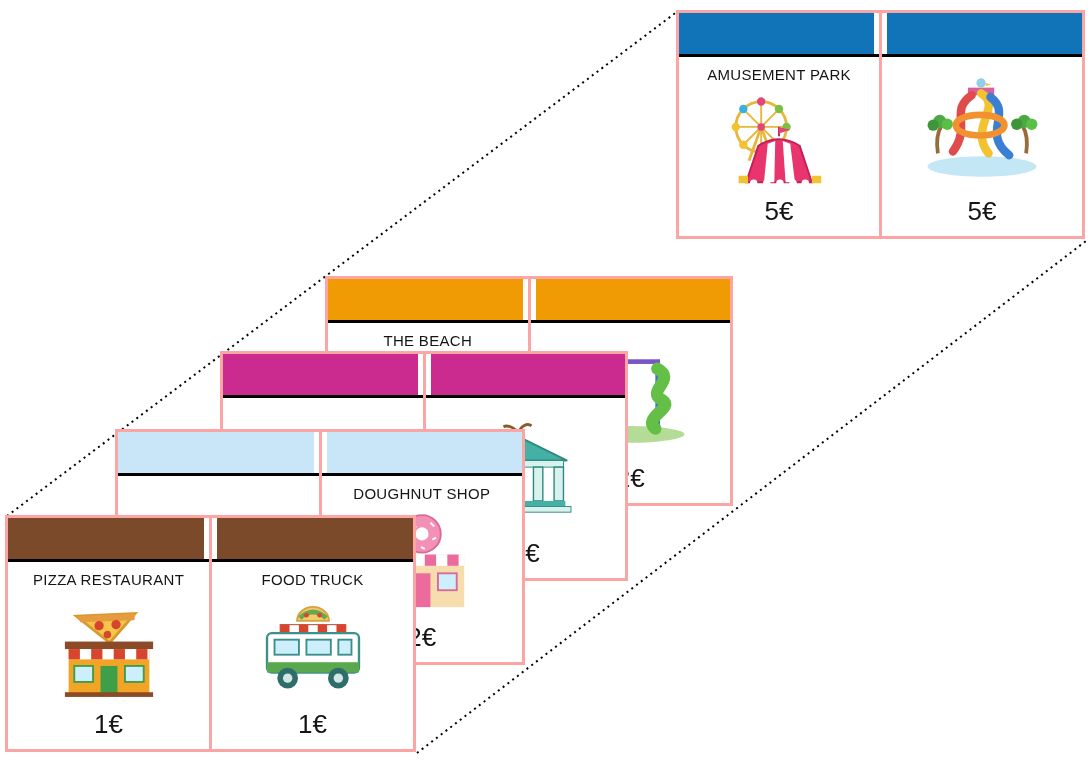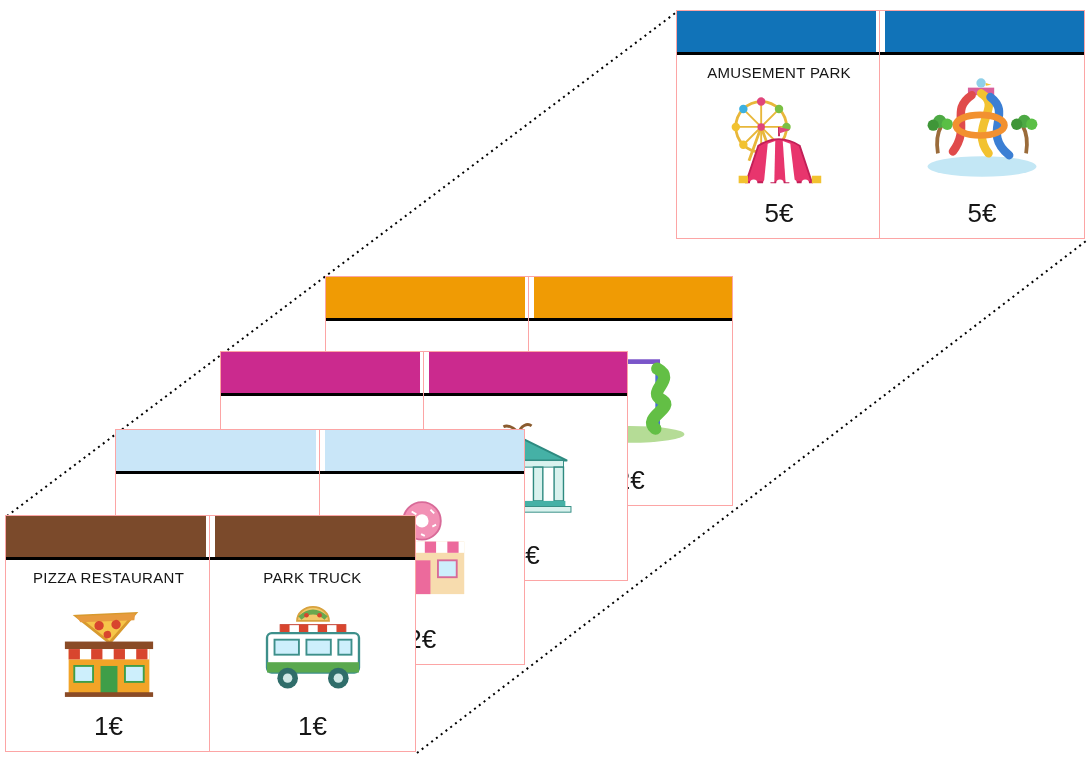--- a/index.html
+++ b/index.html
@@ -10,21 +10,21 @@
   }
   .connector-svg { position: absolute; left: 0; top: 0; z-index: 0; }
 
   .card-group { position: absolute; display: flex; }
   .group-5 { left: 676px; top: 10px;  width: 409px; height: 229px; z-index: 1; }
   .group-4 { left: 325px; top: 276px; width: 408px; height: 230px; z-index: 2; }
   .group-3 { left: 220px; top: 351px; width: 408px; height: 230px; z-index: 3; }
   .group-2 { left: 115px; top: 429px; width: 410px; height: 236px; z-index: 4; }
   .group-1 { left: 5px;   top: 515px; width: 411px; height: 237px; z-index: 5; justify-content: center; }
 
-  .card { flex: 1; display: flex; flex-direction: column; background: #fff; border: 1px solid #fca5a5; }
+  .card { flex: 1; display: flex; flex-direction: column; background: #fff; border: 3px solid #fca5a5; }
   .card + .card { margin-left: -3px; }
   .card-top { height: 44px; border-bottom: 3px solid #000; display: flex; background: #fff; }
   .band { flex: 1; }
   .card:first-child .band { margin-right: 5px; }
   .card:last-child  .band { margin-left: 5px; }
   .card-name { text-align: center; padding-top: 9px; font-size: 15px; letter-spacing: .3px; color: #151515; white-space: nowrap; }
   .card-art  { flex: 1; display: flex; align-items: center; justify-content: center; padding-top: 2px; }
   .card-art svg { width: 122px; height: 106px; }
   .card-price { text-align: center; font-size: 26px; color: #151515; padding-bottom: 9px; margin-top: auto; }
 </style>
@@ -100,20 +100,21 @@
       </div>
       <div class="card-price">5€</div>
     </div>
   </div>
 
   <div class="card-group group-4">
     <div class="card">
       <div class="card-top">
           <div class="band" style="background: rgb(240, 155, 4);"></div>
         </div>
+      <div class="card-name">THE BEACH</div>
       <div class="card-art">
         <svg viewBox="0 0 130 110">
           <rect x="8" y="60" width="114" height="20" fill="#aadcf0"></rect>
           <path d="M8 92 Q65 72 122 92 L122 105 L8 105 Z" fill="#f2d9a0"></path>
           <line x1="52" y1="34" x2="58" y2="86" stroke="#8a5b2e" stroke-width="4"></line>
           <path d="M24 44 Q46 10 84 30 L24 44 Z" fill="#e04b4b"></path>
           <path d="M40 39 Q54 18 68 24 L52 41 Z" fill="#fff"></path>
           <circle cx="90" cy="92" r="8" fill="#fff" stroke="#e04b4b" stroke-width="2"></circle>
           <path d="M90 84 A8 8 0 0 1 90 100 Z" fill="#e04b4b"></path>
         </svg>
@@ -199,20 +200,21 @@
           <rect x="82" y="62" width="20" height="18" fill="#cdeffc" stroke="#ec6a9c" stroke-width="2"></rect>
           <rect x="56" y="64" width="18" height="38" fill="#ec6a9c"></rect>
         </svg>
       </div>
       <div class="card-price"></div>
     </div>
     <div class="card">
       <div class="card-top">
           <div class="band" style="background: rgb(201, 230, 248);"></div>
         </div>
+      <div class="card-name">DOUGHNUT SHOP</div>
       <div class="card-art">
         <svg viewBox="0 0 130 110">
           <circle cx="65" cy="24" r="20" fill="#f291b5" stroke="#d86a98" stroke-width="2"></circle>
           <circle cx="65" cy="24" r="7" fill="#fff"></circle>
           <path d="M54 14 l5 3 M74 12 l4 4 M52 30 l5 2 M76 30 l4 -2 M64 38 l4 2" stroke="#fff" stroke-width="2"></path>
           <rect x="20" y="46" width="90" height="56" fill="#f7dcae"></rect>
           <rect x="20" y="46" width="90" height="12" fill="#fff"></rect>
           <rect x="20" y="46" width="12" height="12" fill="#ec6a9c"></rect>
           <rect x="44" y="46" width="12" height="12" fill="#ec6a9c"></rect>
           <rect x="68" y="46" width="12" height="12" fill="#ec6a9c"></rect>
@@ -253,21 +255,21 @@
           <rect x="56" y="72" width="18" height="30" fill="#3f9e48"></rect>
           <rect x="18" y="100" width="94" height="5" fill="#8a4b26"></rect>
         </svg>
       </div>
       <div class="card-price">1€</div>
     </div>
     <div class="card">
       <div class="card-top">
           <div class="band" style="background: rgb(123, 74, 43);"></div>
         </div>
-      <div class="card-name">PARK TRUCK</div>
+      <div class="card-name">FOOD TRUCK</div>
       <div class="card-art">
         <svg viewBox="0 0 130 110">
           <path d="M48 24 A17 15 0 0 1 82 24 Z" fill="#f2c96b" stroke="#d8a23e" stroke-width="2"></path>
           <path d="M51 21 Q65 8 79 21" fill="none" stroke="#6aa84f" stroke-width="5"></path>
           <circle cx="58" cy="18" r="2.5" fill="#d8452e"></circle>
           <circle cx="72" cy="18" r="2.5" fill="#d8452e"></circle>
           <rect x="30" y="28" width="70" height="9" fill="#fff" stroke="#c0392b" stroke-width="1"></rect>
           <rect x="30" y="28" width="10" height="9" fill="#d8452e"></rect>
           <rect x="50" y="28" width="10" height="9" fill="#d8452e"></rect>
           <rect x="70" y="28" width="10" height="9" fill="#d8452e"></rect>

